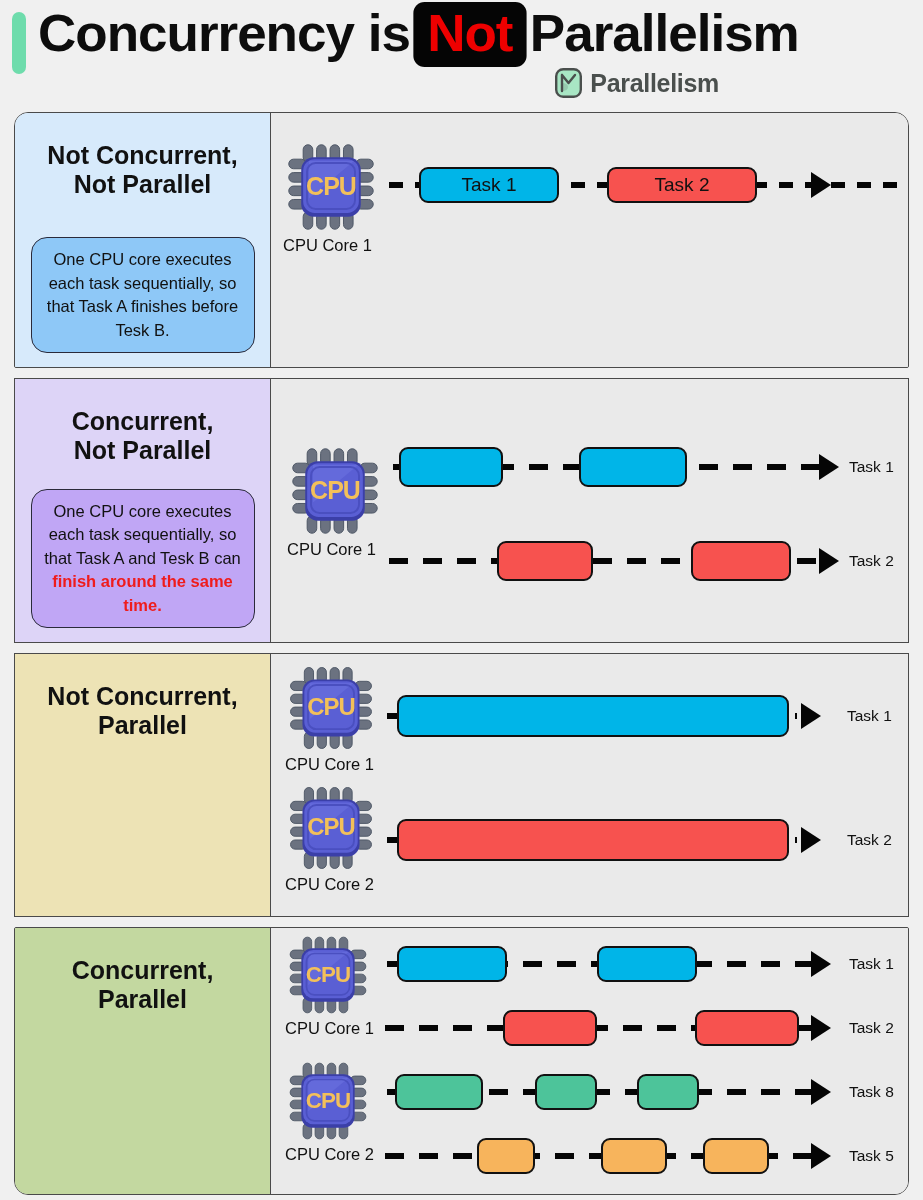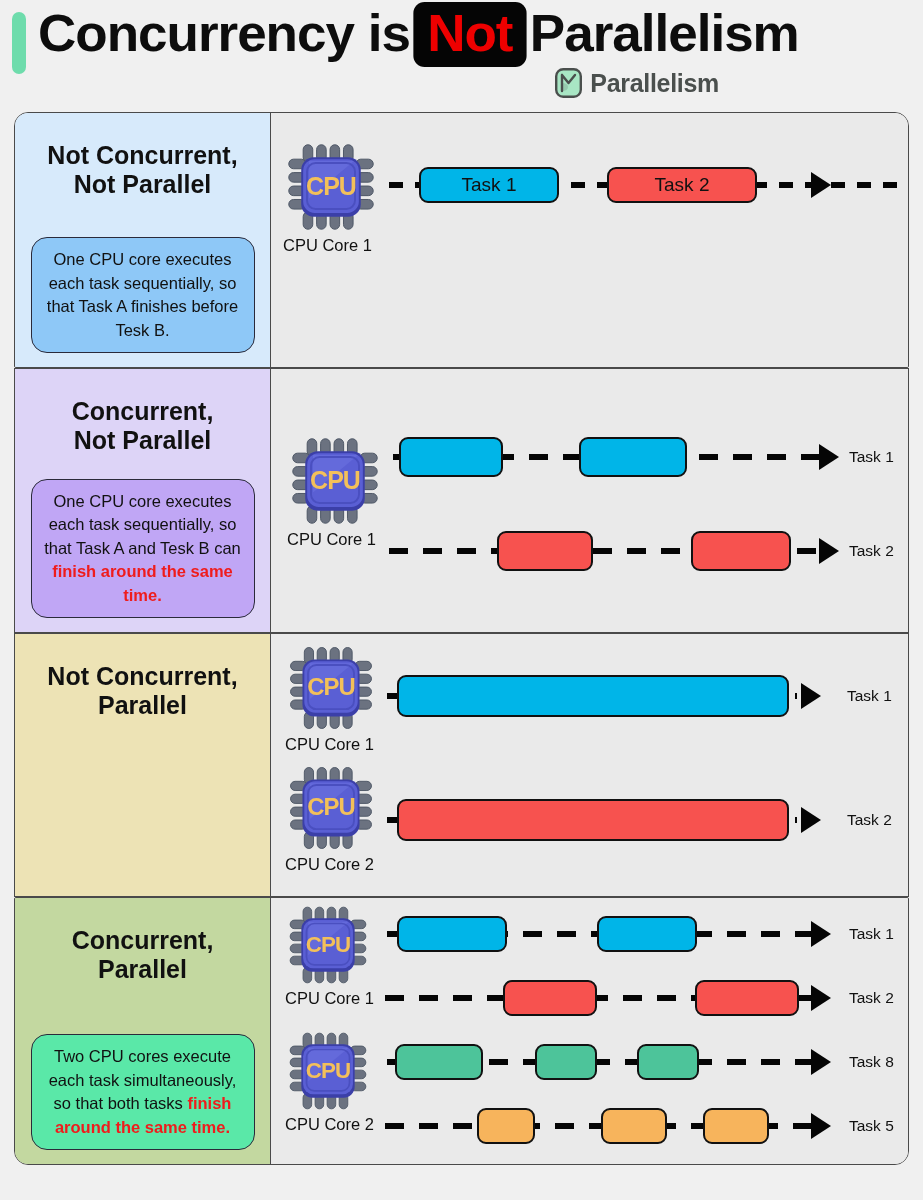--- a/index.html
+++ b/index.html
@@ -41,20 +41,21 @@
     letter-spacing: -0.3px;
   }
 
   
   .panels { position: absolute; left: 14px; top: 112px; width: 895px; }
   .panel {
     position: relative;
     display: flex;
     border: 1.6px solid #4a4a4a;
     background: #eaeaea;
+    margin-bottom: 10px;
     overflow: hidden;
   }
   .panel.first  { border-radius: 14px 14px 2px 2px; }
   .panel.last   { border-radius: 2px 2px 14px 14px; margin-bottom: 0; }
 
   .panel-left {
     width: 256px; flex: 0 0 256px;
     border-right: 1.6px solid #4a4a4a;
     display: flex; flex-direction: column; align-items: center;
     padding: 16px 10px 14px 10px;
@@ -308,21 +309,20 @@
           <div class="bar" style="left: 126px; width: 392px; height: 42px; margin-top: -21px; background: rgb(247, 82, 79);"></div>
           <div class="arrow-head" style="left: 530px;"></div>
           <div class="track-label" style="left: 576px;">Task 2</div>
         </div>
       </div>
     </div>
     <div class="panel last" style="height: 268px;">
       <div class="panel-left" style="background: rgb(195, 216, 160);">
         <div class="panel-title">Concurrent,
 Parallel</div>
-        <div class="panel-note" style="background: rgb(90, 232, 168);"><span>Two CPU cores execute each task simultaneously, so that both tasks </span><span class="hl">finish around the same time.</span></div>
       </div>
       <div class="panel-right" style="background: rgb(234, 234, 234);">
         <div class="core-block" style="left: 14px; top: 4px;">
           <svg class="cpu-icon" width="86" height="86" viewBox="0 0 100 100">
     <g fill="#6b7280" stroke="#4b5563" stroke-width="1">
       <rect x="21" y="6" width="10" height="18" rx="5"></rect>
               <rect x="35" y="6" width="10" height="18" rx="5"></rect>
               <rect x="49" y="6" width="10" height="18" rx="5"></rect>
               <rect x="63" y="6" width="10" height="18" rx="5"></rect>
       <rect x="21" y="76" width="10" height="18" rx="5"></rect>

